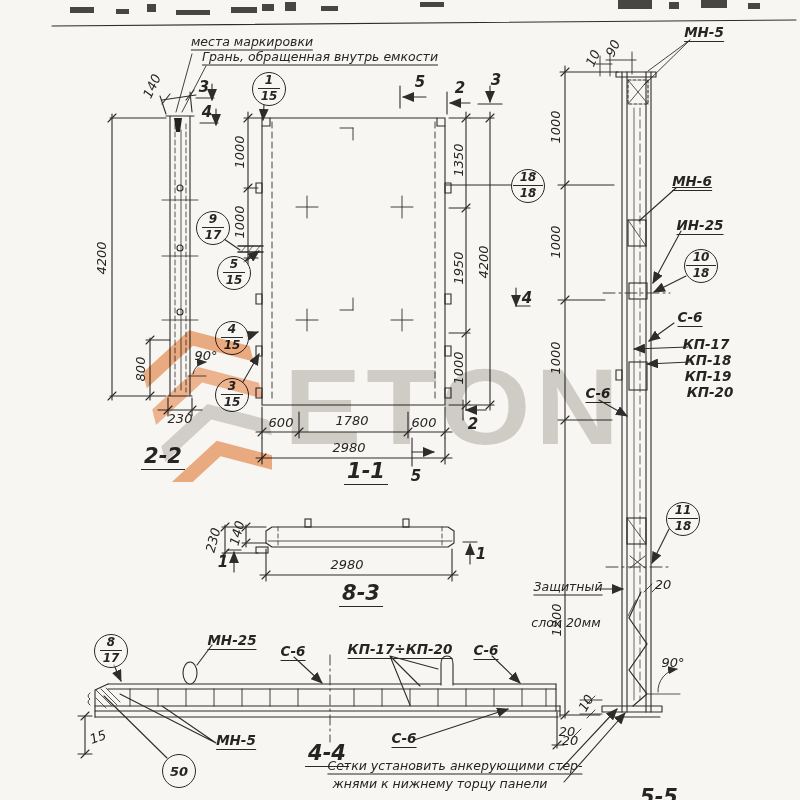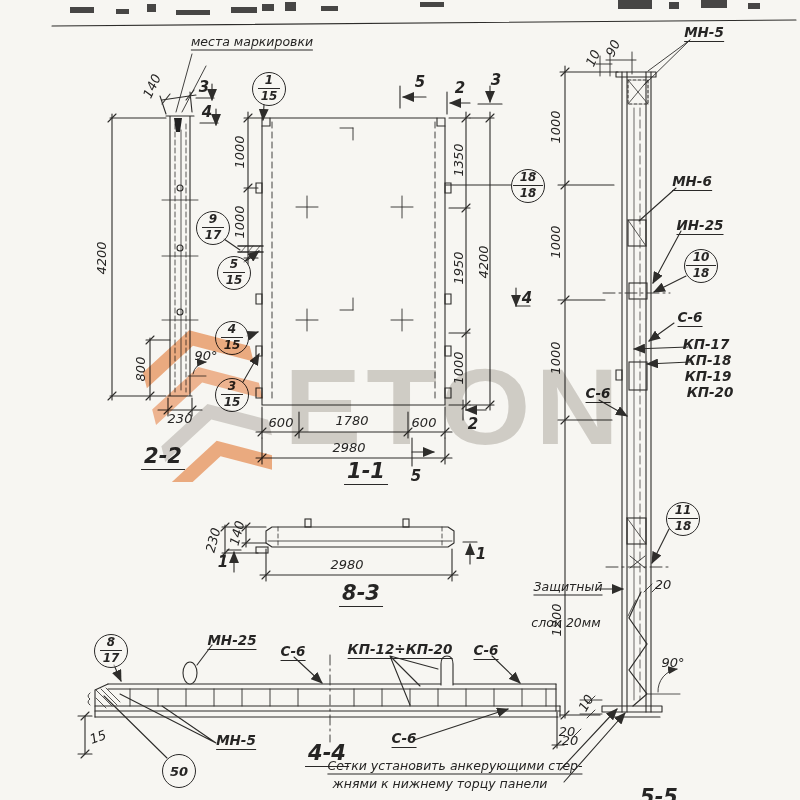--- a/index.html
+++ b/index.html
@@ -211,20 +211,21 @@
     <line x1="690" y1="362" x2="647" y2="364" marker-end="url(#arr)"></line>
     <line x1="599" y1="400" x2="627" y2="416" marker-end="url(#arr)"></line>
     <line x1="669" y1="529" x2="652" y2="563" marker-end="url(#arr)"></line>
     <line x1="597" y1="589" x2="623" y2="589" marker-end="url(#arr)"></line>
     <line x1="560" y1="770" x2="617" y2="709" marker-end="url(#arr)"></line>
     <line x1="564" y1="782" x2="625" y2="713" marker-end="url(#arr)"></line>
   </g>
 </svg>
 
 <div class="lbl note ul" style="left:252px;top:42px;font-style:italic;">места маркировки</div>
+<div class="lbl note ul" style="left:320px;top:57px;">Грань, обращенная внутрь емкости</div>
 
 <div class="lbl r65" style="left:152px;top:86px;">140</div>
 <div class="lbl r90" style="left:101px;top:258px;">4200</div>
 <div class="lbl r90" style="left:140px;top:369px;">800</div>
 <div class="lbl" style="left:180px;top:418px;">230</div>
 <div class="lbl" style="left:206px;top:355px;">90°</div>
 <div class="lbl viewlabel" style="left:163px;top:457px;">2-2</div>
 <div class="lbl mark" style="left:204px;top:87px;">3</div>
 <div class="lbl mark" style="left:207px;top:112px;">4</div>
 
@@ -248,40 +249,40 @@
 
 <div class="lbl r75" style="left:213px;top:540px;">230</div>
 <div class="lbl r75" style="left:237px;top:533px;">140</div>
 <div class="lbl" style="left:347px;top:564px;">2980</div>
 <div class="lbl mark" style="left:223px;top:562px;">1</div>
 <div class="lbl mark" style="left:481px;top:554px;">1</div>
 <div class="lbl viewlabel" style="left:361px;top:594px;">8-3</div>
 
 <div class="lbl part ul" style="left:232px;top:641px;">МН-25</div>
 <div class="lbl part ul" style="left:293px;top:652px;">С-6</div>
-<div class="lbl part ul" style="left:400px;top:650px;">КП-12÷КП-20</div>
+<div class="lbl part ul" style="left:400px;top:650px;">КП-17÷КП-20</div>
 <div class="lbl part ul" style="left:486px;top:651px;">С-6</div>
 <div class="lbl part ul" style="left:404px;top:739px;">С-6</div>
 <div class="lbl part ul" style="left:236px;top:741px;">МН-5</div>
 <div class="lbl r20" style="left:98px;top:737px;">15</div>
 <div class="lbl" style="left:570px;top:740px;">20</div>
 <div class="lbl viewlabel" style="left:327px;top:754px;">4-4</div>
 
 <div class="lbl r65" style="left:593px;top:58px;">10</div>
 <div class="lbl r65" style="left:613px;top:48px;">90</div>
 <div class="lbl r90" style="left:555px;top:127px;">1000</div>
 <div class="lbl r90" style="left:555px;top:242px;">1000</div>
 <div class="lbl r90" style="left:555px;top:358px;">1000</div>
 <div class="lbl r90" style="left:556px;top:620px;">1200</div>
 <div class="lbl r60" style="left:586px;top:703px;">10</div>
 <div class="lbl" style="left:663px;top:584px;">20</div>
 <div class="lbl" style="left:567px;top:731px;">20</div>
 <div class="lbl" style="left:673px;top:662px;">90°</div>
 <div class="lbl part ul" style="left:704px;top:33px;">МН-5</div>
-<div class="lbl part ul" style="left:692px;top:182px;">МН-6</div>
+<div class="lbl part ul" style="left:692px;top:182px;text-decoration:underline;">МН-6</div>
 <div class="lbl part ul" style="left:700px;top:226px;">ИН-25</div>
 <div class="lbl part ul" style="left:690px;top:318px;">С-6</div>
 <div class="lbl part" style="left:706px;top:344px;">КП-17</div>
 <div class="lbl part" style="left:708px;top:360px;">КП-18</div>
 <div class="lbl part" style="left:708px;top:376px;">КП-19</div>
 <div class="lbl part" style="left:710px;top:392px;">КП-20</div>
 <div class="lbl part ul" style="left:598px;top:394px;">С-6</div>
 <div class="lbl note ul" style="left:568px;top:587px;">Защитный</div>
 <div class="lbl note" style="left:566px;top:622px;">слой 20мм</div>
 <div class="lbl viewlabel" style="left:659px;top:750px;margin-top:48px;">5-5</div>

